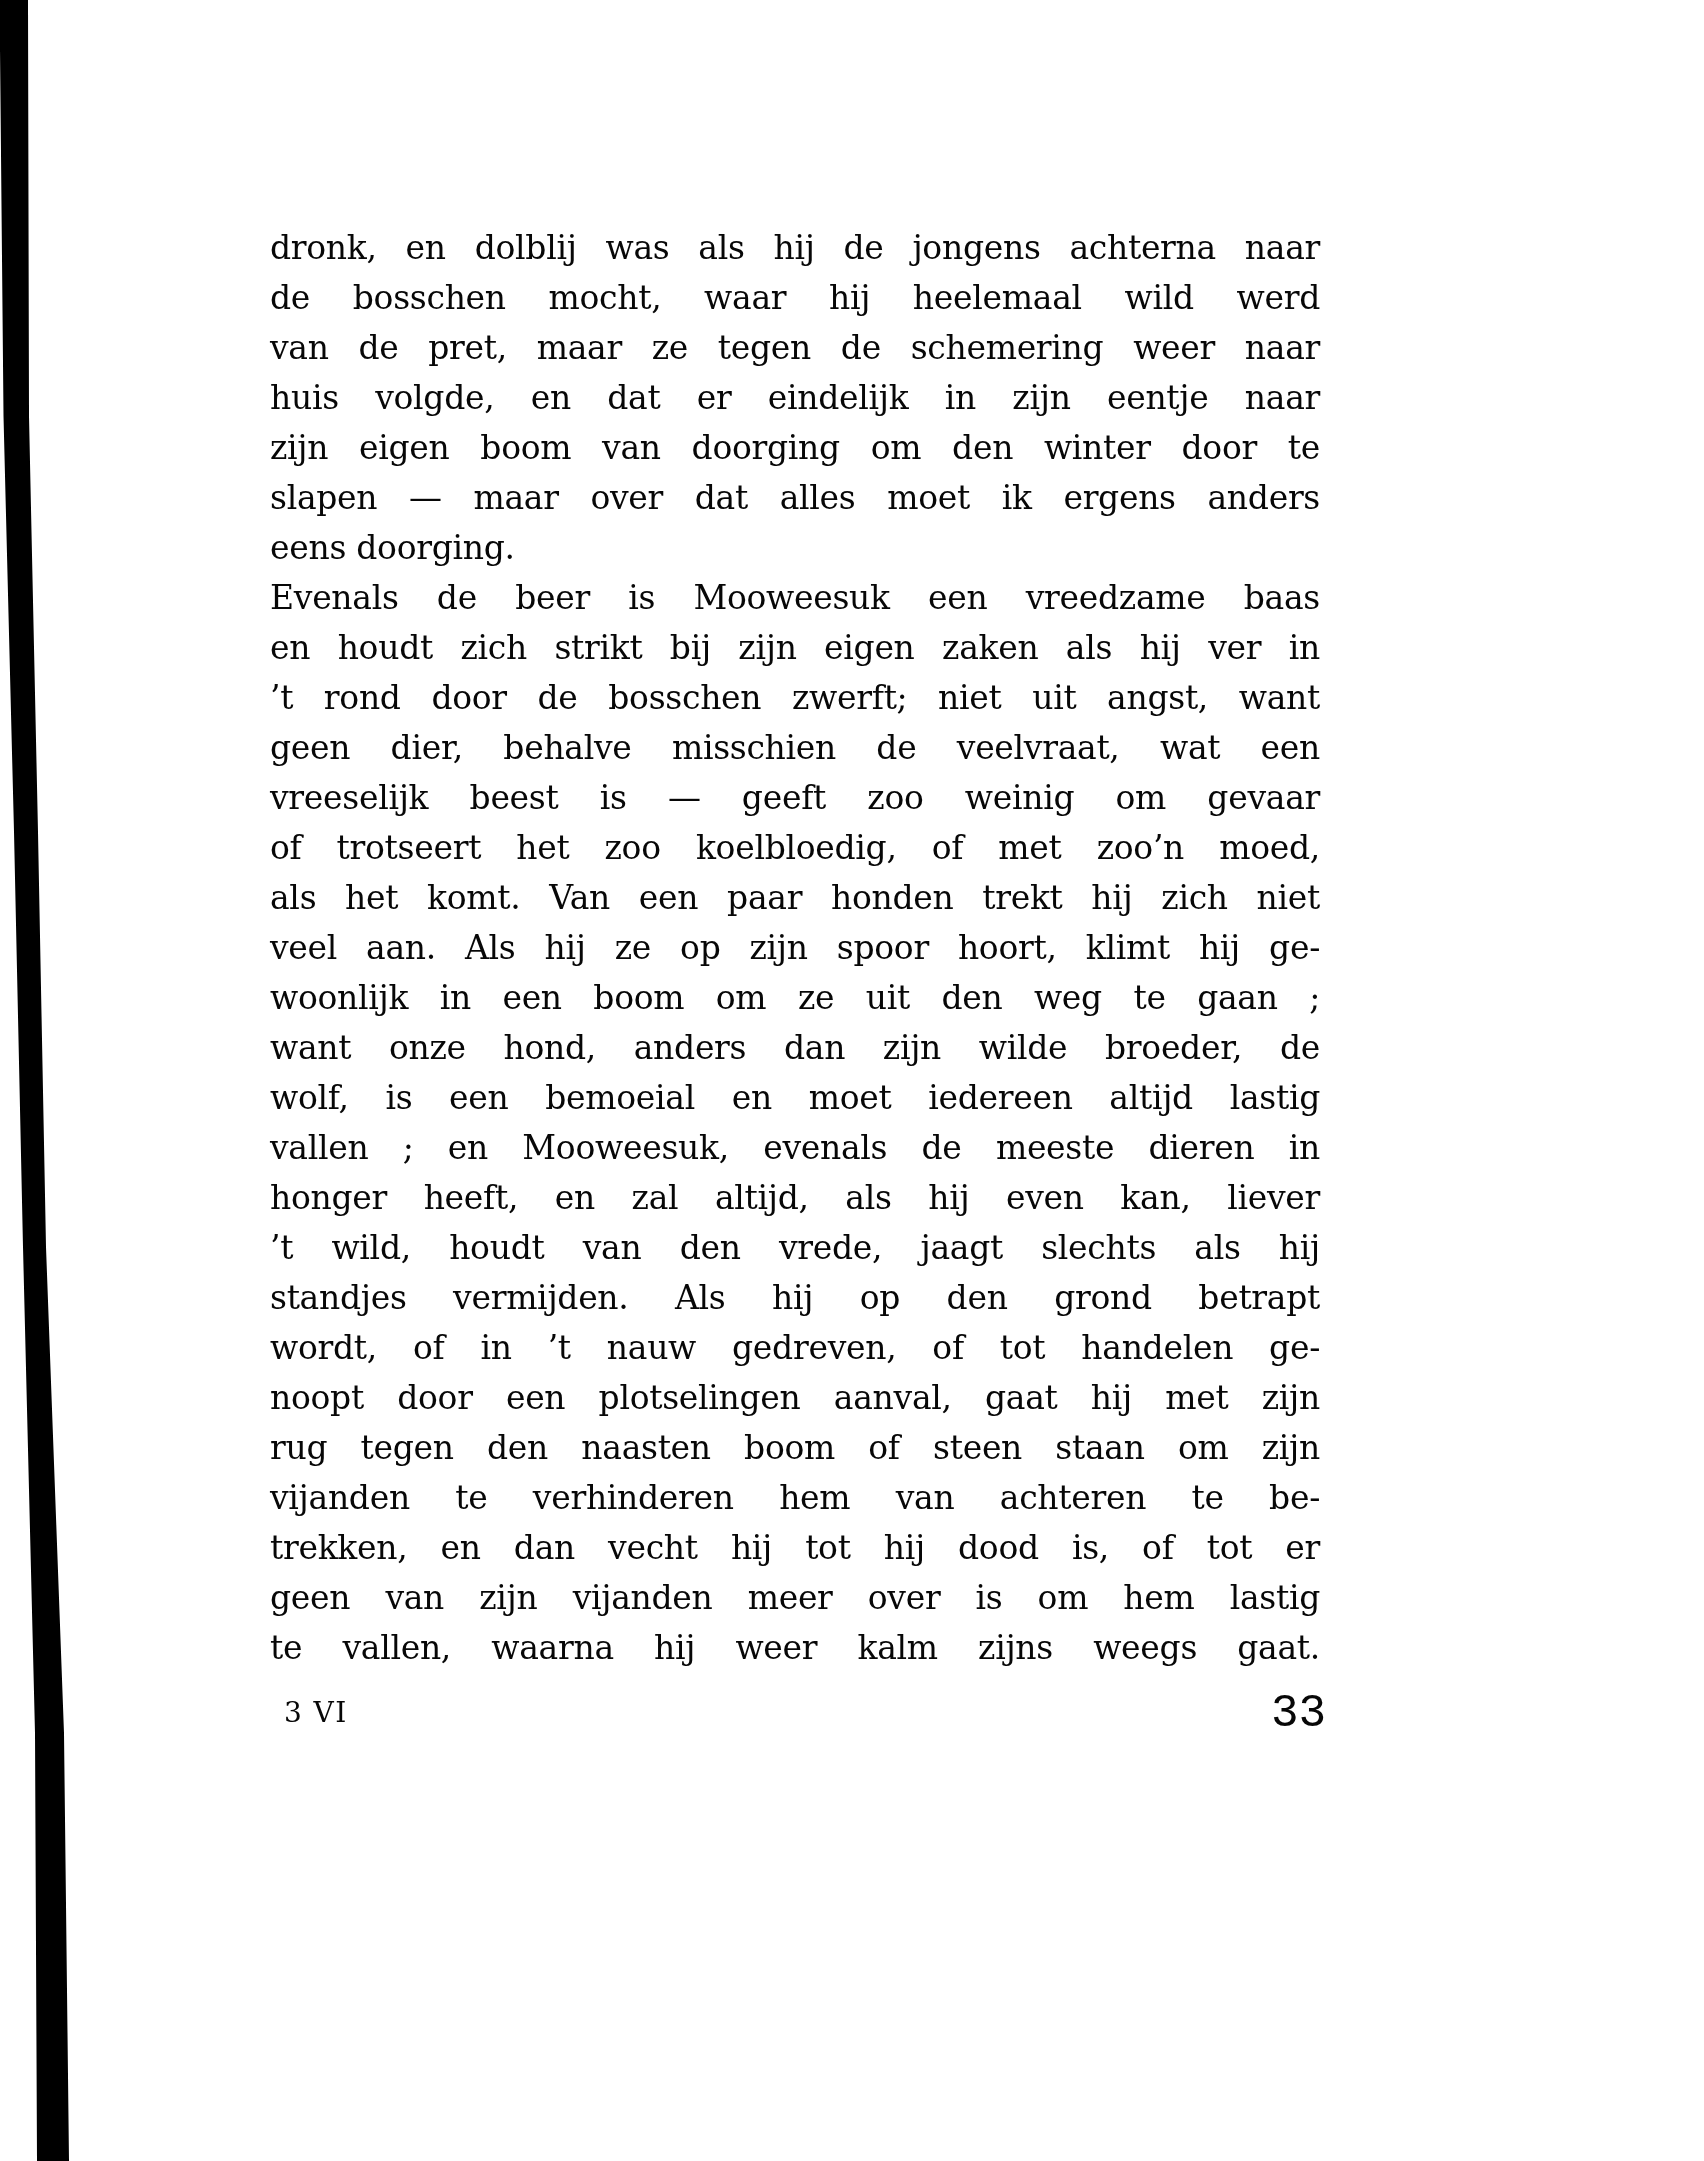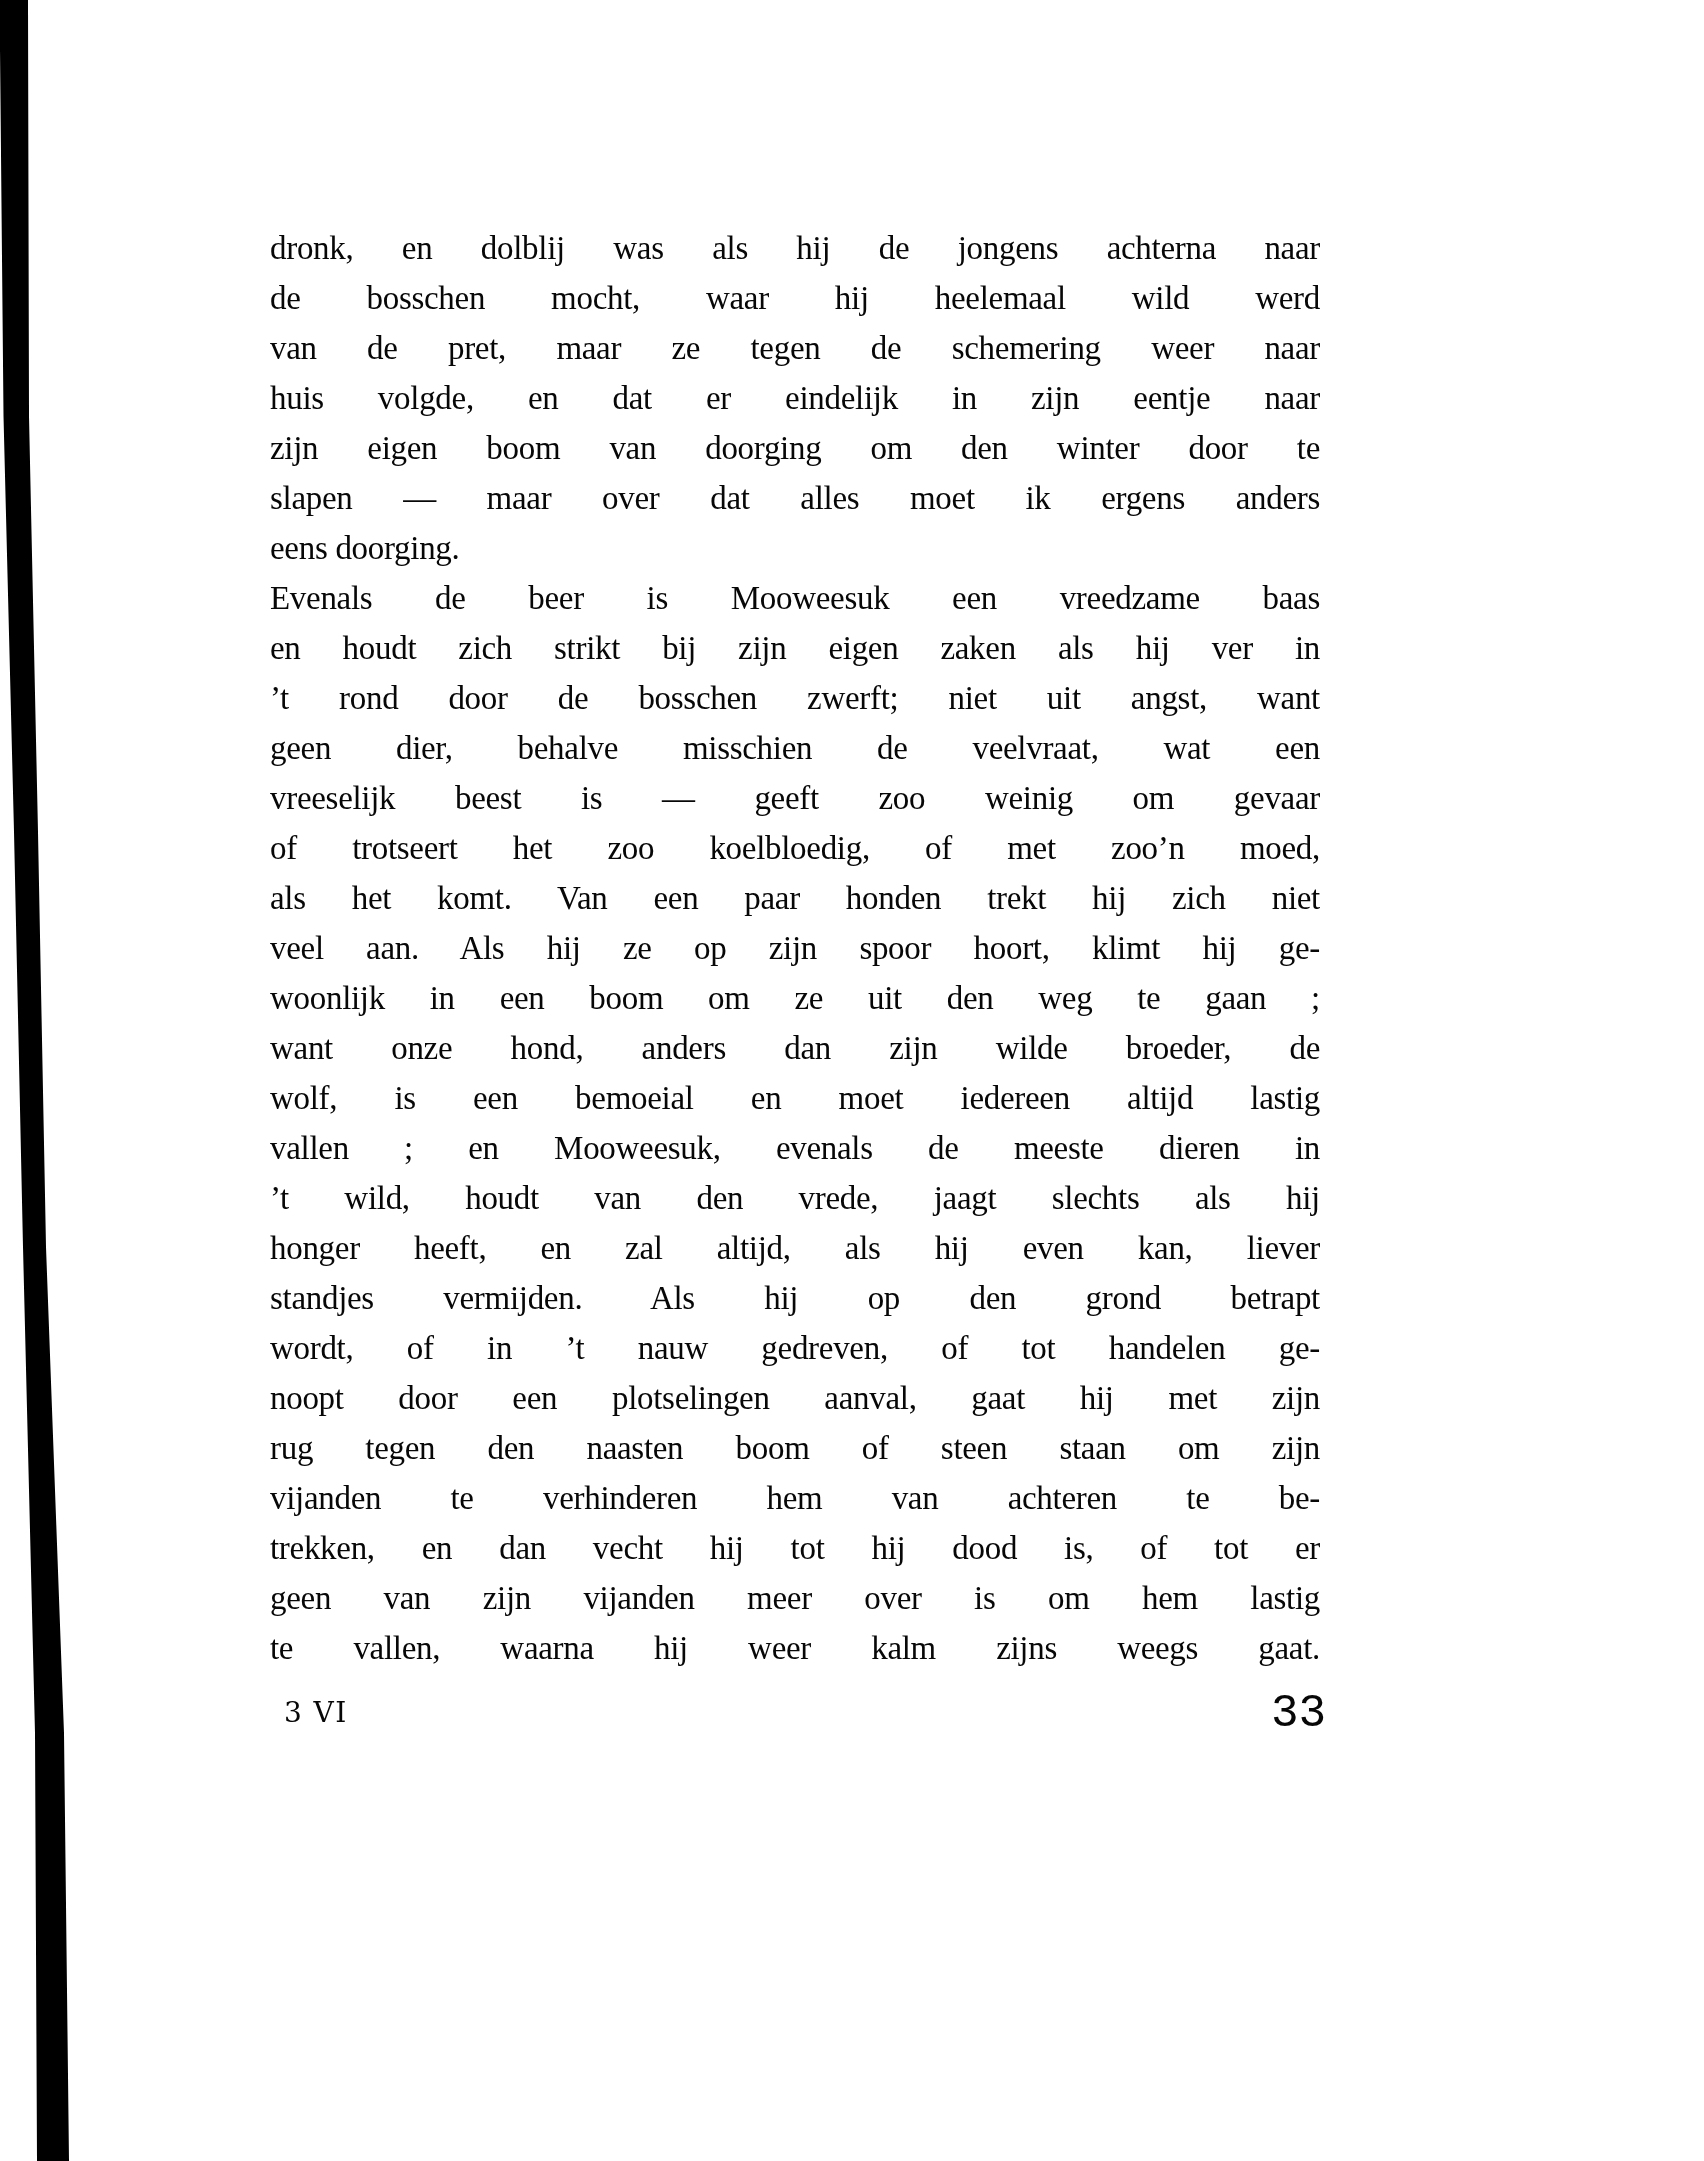--- a/index.html
+++ b/index.html
@@ -36,21 +36,20 @@
     width: 1050px;
     font-size: 33px;
     letter-spacing: -0.3px;
     line-height: 50px;
   }
   .text-line {
     text-align: justify;
     text-align-last: justify;
     white-space: normal;
     height: 50px;
-    font-family: Liberation Serif, serif;
   }
   .text-line.no-justify {
     text-align-last: left;
   }
   .footer-signature {
     position: absolute;
     left: 284px;
     top: 1696px;
     font-size: 28px;
     letter-spacing: 1.4px;
@@ -81,22 +80,22 @@
     <div class="text-line">’t rond door de bosschen zwerft; niet uit angst, want</div>
     <div class="text-line">geen dier, behalve misschien de veelvraat, wat een</div>
     <div class="text-line">vreeselijk beest is — geeft zoo weinig om gevaar</div>
     <div class="text-line">of trotseert het zoo koelbloedig, of met zoo’n moed,</div>
     <div class="text-line">als het komt. Van een paar honden trekt hij zich niet</div>
     <div class="text-line">veel aan. Als hij ze op zijn spoor hoort, klimt hij ge-</div>
     <div class="text-line">woonlijk in een boom om ze uit den weg te gaan ;</div>
     <div class="text-line">want onze hond, anders dan zijn wilde broeder, de</div>
     <div class="text-line">wolf, is een bemoeial en moet iedereen altijd lastig</div>
     <div class="text-line">vallen ; en Mooweesuk, evenals de meeste dieren in</div>
+    <div class="text-line">honger heeft, en zal altijd, als hij even kan, liever</div>
     <div class="text-line">’t wild, houdt van den vrede, jaagt slechts als hij</div>
-    <div class="text-line">honger heeft, en zal altijd, als hij even kan, liever</div>
     <div class="text-line">standjes vermijden. Als hij op den grond betrapt</div>
     <div class="text-line">wordt, of in ’t nauw gedreven, of tot handelen ge-</div>
     <div class="text-line">noopt door een plotselingen aanval, gaat hij met zijn</div>
     <div class="text-line">rug tegen den naasten boom of steen staan om zijn</div>
     <div class="text-line">vijanden te verhinderen hem van achteren te be-</div>
     <div class="text-line">trekken, en dan vecht hij tot hij dood is, of tot er</div>
     <div class="text-line">geen van zijn vijanden meer over is om hem lastig</div>
     <div class="text-line">te vallen, waarna hij weer kalm zijns weegs gaat.</div>
   </div>
 

